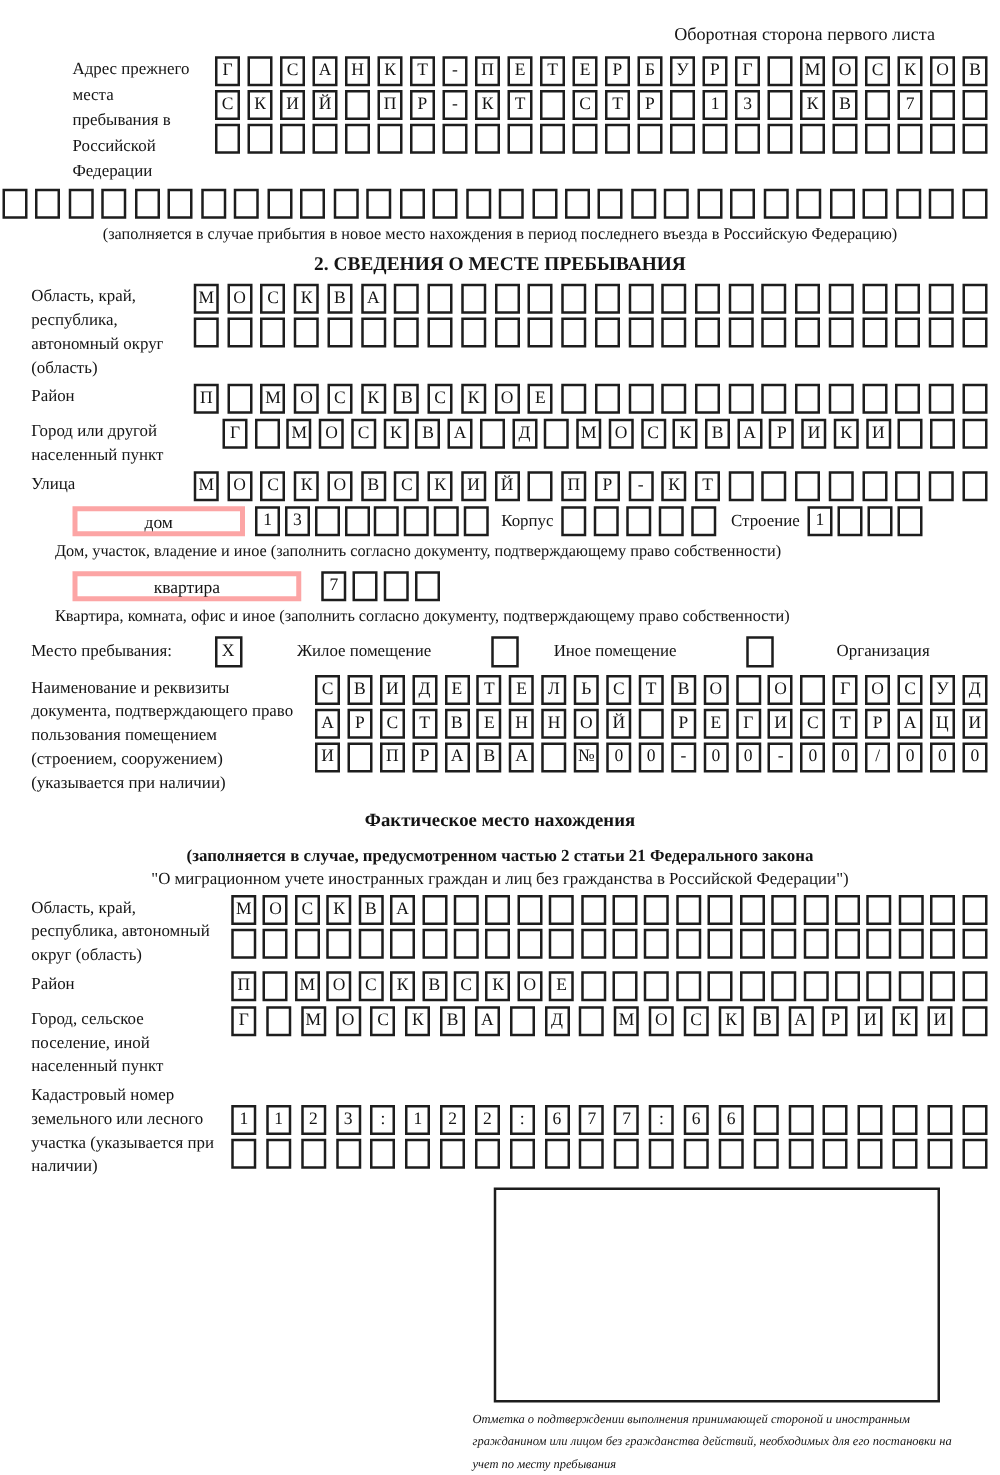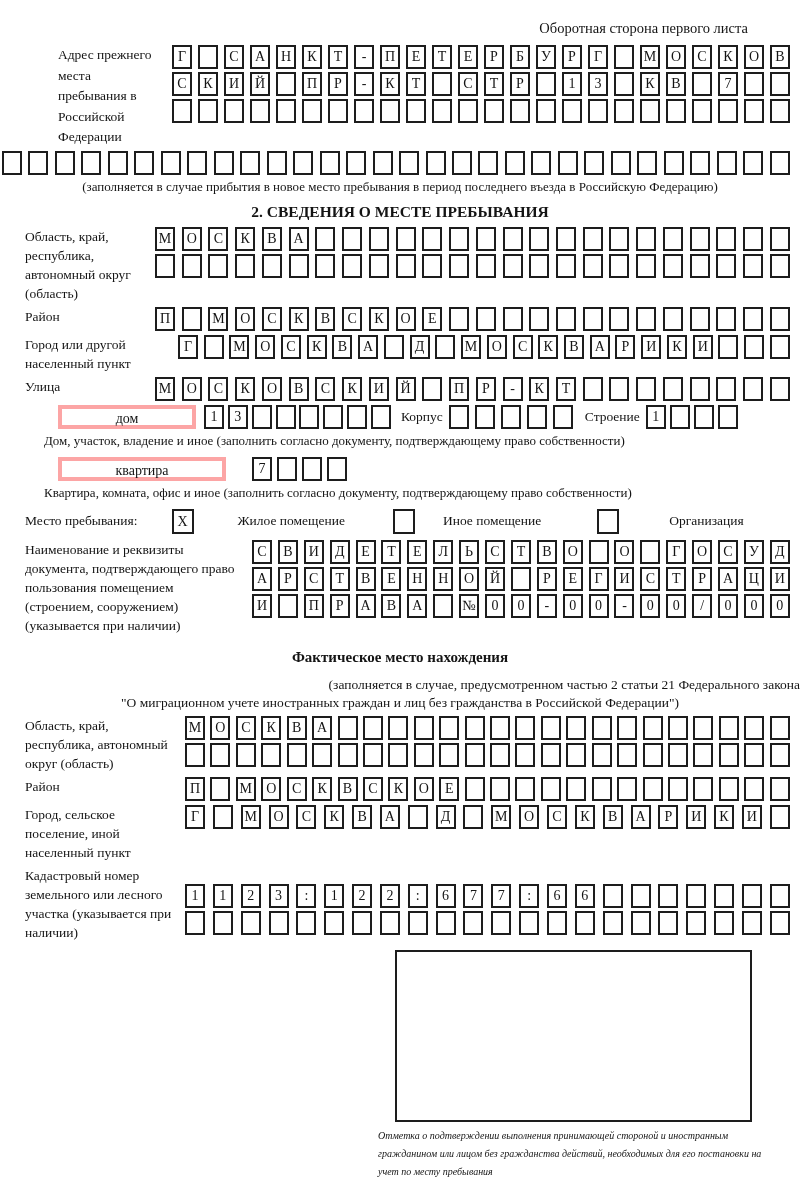--- a/index.html
+++ b/index.html
@@ -32,34 +32,34 @@
 
   .fullrow { margin:3px 0 0 2px; }
   .cap { text-align:center; font-size:13px; margin-top:4px; }
   .cap-left { font-size:13px; padding-left:44px; margin-top:4px; }
   .title-main { text-align:center; font-weight:bold; font-size:15.5px; margin-top:8px; margin-bottom:6px; }
   .title-sub { text-align:center; font-weight:bold; font-size:15px; margin-top:14px; }
 
   .widebox { box-sizing:border-box; flex:none; border:4px solid #fca5a5; height:24px;
              line-height:20px; text-align:center; font-size:14px; }
   .wb-dom { width:138px; margin-left:58px; }
-  .wb-kv { width:168px; margin-left:58px; margin-right:26px; }
+  .wb-kv { width:183px; margin-left:58px; margin-right:16px; }
   .inline-lbl { flex:none; font-size:13.5px; line-height:24px; }
 
   .houserow { display:flex; align-items:flex-start; margin-top:4px; }
   .aptrow { display:flex; align-items:flex-start; margin-top:8px; }
 
   .stayrow { display:flex; align-items:center; margin-top:8px; padding-left:25px;gap:16px; }
   .chk { flex:none; width:18px; height:21px; border:2px solid #1d1d1d; text-align:center;
          line-height:21px; font-size:14px; }
   .stay-label { font-size:13.5px; }
   .note-center { font-size:13px; margin-left:238px; margin-top:2px; }
 
   .mt4 { margin-top:4px; } .mt6 { margin-top:6px; } .mt8 { margin-top:8px; }
-  .fact-cap { text-align:right; font-size:13.5px; line-height:18px; margin-top:10px; }
+  .fact-cap { text-align:center; font-size:13.5px; line-height:18px; margin-top:10px;font-weight:bold; }
   .fact-cap2 { text-align:center; font-size:13.5px; line-height:18px; }
 
   .stamp-wrap { margin-top:8px; }
   .stamp-box { box-sizing:border-box; margin-left:395px; width:357px; height:172px;
                border:2px solid #1d1d1d; }
   .stamp-cap { margin-left:378px; width:400px; text-align:left; font-size:10px;
                line-height:18px; margin-top:5px;font-style:italic; }
 </style>
 </head>
 <body>
@@ -176,21 +176,21 @@
       <span class="cell"></span>
       <span class="cell"></span>
       <span class="cell"></span>
       <span class="cell"></span>
       <span class="cell"></span>
       <span class="cell"></span>
       <span class="cell"></span>
       <span class="cell"></span>
       <span class="cell"></span>
     </div>
-  <div class="cap">(заполняется в случае прибытия в новое место пребывания в период последнего въезда в Российскую Федерацию)</div>
+  <div class="cap">(заполняется в случае прибытия в новое место нахождения в период последнего въезда в Российскую Федерацию)</div>
 
   <div class="title-main">2. СВЕДЕНИЯ О МЕСТЕ ПРЕБЫВАНИЯ</div>
 
   <div class="row">
     <div class="lbl col155">Область, край, республика, автономный округ (область)</div>
     <div class="cellstack">
       <div class="cellrow w635">
           <span class="cell">М</span>
           <span class="cell">О</span>
           <span class="cell">С</span>

